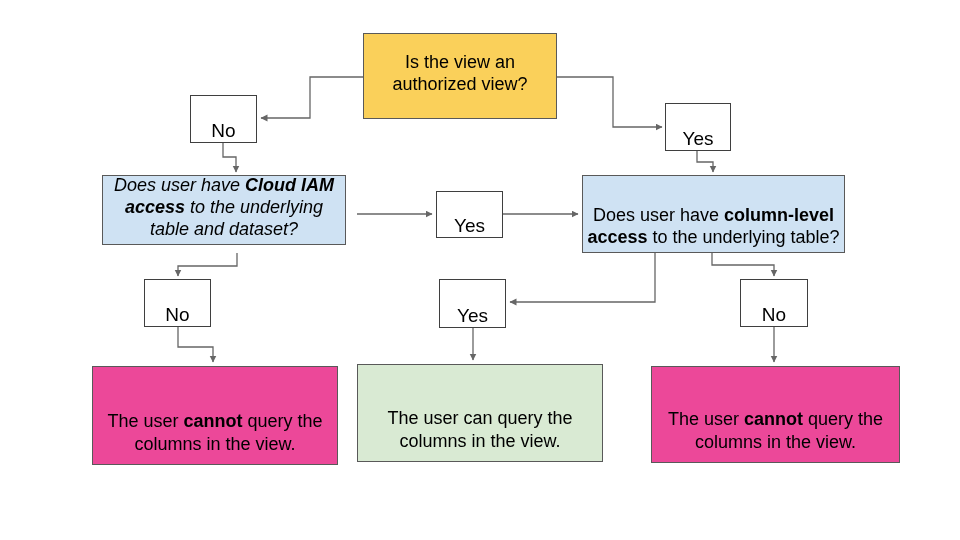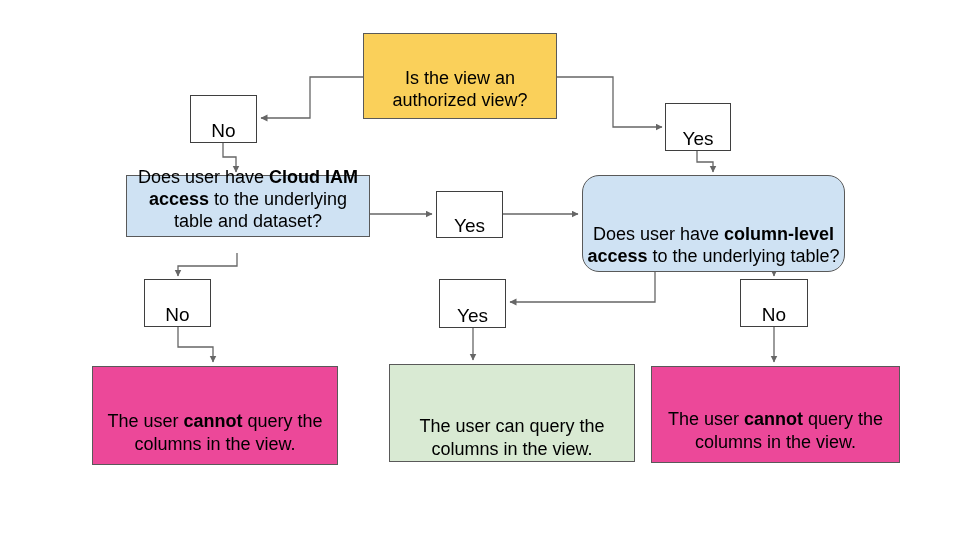--- a/index.html
+++ b/index.html
@@ -24,26 +24,26 @@
     display: flex;
     align-items: flex-end;
     justify-content: center;
     text-align: center;
     border: 1px solid #595959;
     line-height: 22px;
     font-size: 18px;
   }
   .node-decision {
     background: #FAD05A;
-    align-items: center;
-    padding-top: 26px;
+    align-items: flex-start;
+    padding-top: 17px;
   }
   .node-question { background: #CFE2F3; padding: 4px; }
   .node-result-neg { background: #ec4899; padding: 8px; line-height: 23px; }
-  .node-result-pos { background: #D9EAD3; line-height: 23px; margin-left: 32px; }
+  .node-result-pos { background: #D9EAD3; padding: 8px; line-height: 23px; }
   .node-label {
     background: #ffffff;
     border: 1px solid #3F3F3F;
     font-size: 19px;
   }
   .node span, .node b { pointer-events: none; }
 </style>
 </head>
 <body>
 
@@ -75,27 +75,27 @@
     <span>Is the view an authorized view?</span>
   </div>
 
   <div class="node node-label" style="left:190px; top:95px; width:67px; height:48px;">
     <span>No</span>
   </div>
   <div class="node node-label" style="left:665px; top:103px; width:66px; height:48px;">
     <span>Yes</span>
   </div>
 
-  <div class="node node-question" style="left:126px; top:175px; width:244px; height:62px;">
+  <div class="node node-question" style="left:102px; top:175px; width:244px; height:70px;font-style:italic;">
     <div><span>Does user have </span><b>Cloud IAM access</b><span> to the underlying table and dataset?</span></div>
   </div>
   <div class="node node-label" style="left:436px; top:191px; width:67px; height:47px;">
     <span>Yes</span>
   </div>
-  <div class="node node-question" style="left:582px; top:175px; width:263px; height:97px;border-radius:17px;">
+  <div class="node node-question" style="left:582px; top:175px; width:263px; height:78px;">
     <div><span>Does user have </span><b>column-level access</b><span> to the underlying table?</span></div>
   </div>
 
   <div class="node node-label" style="left:144px; top:279px; width:67px; height:48px;">
     <span>No</span>
   </div>
   <div class="node node-label" style="left:439px; top:279px; width:67px; height:49px;">
     <span>Yes</span>
   </div>
   <div class="node node-label" style="left:740px; top:279px; width:68px; height:48px;">

